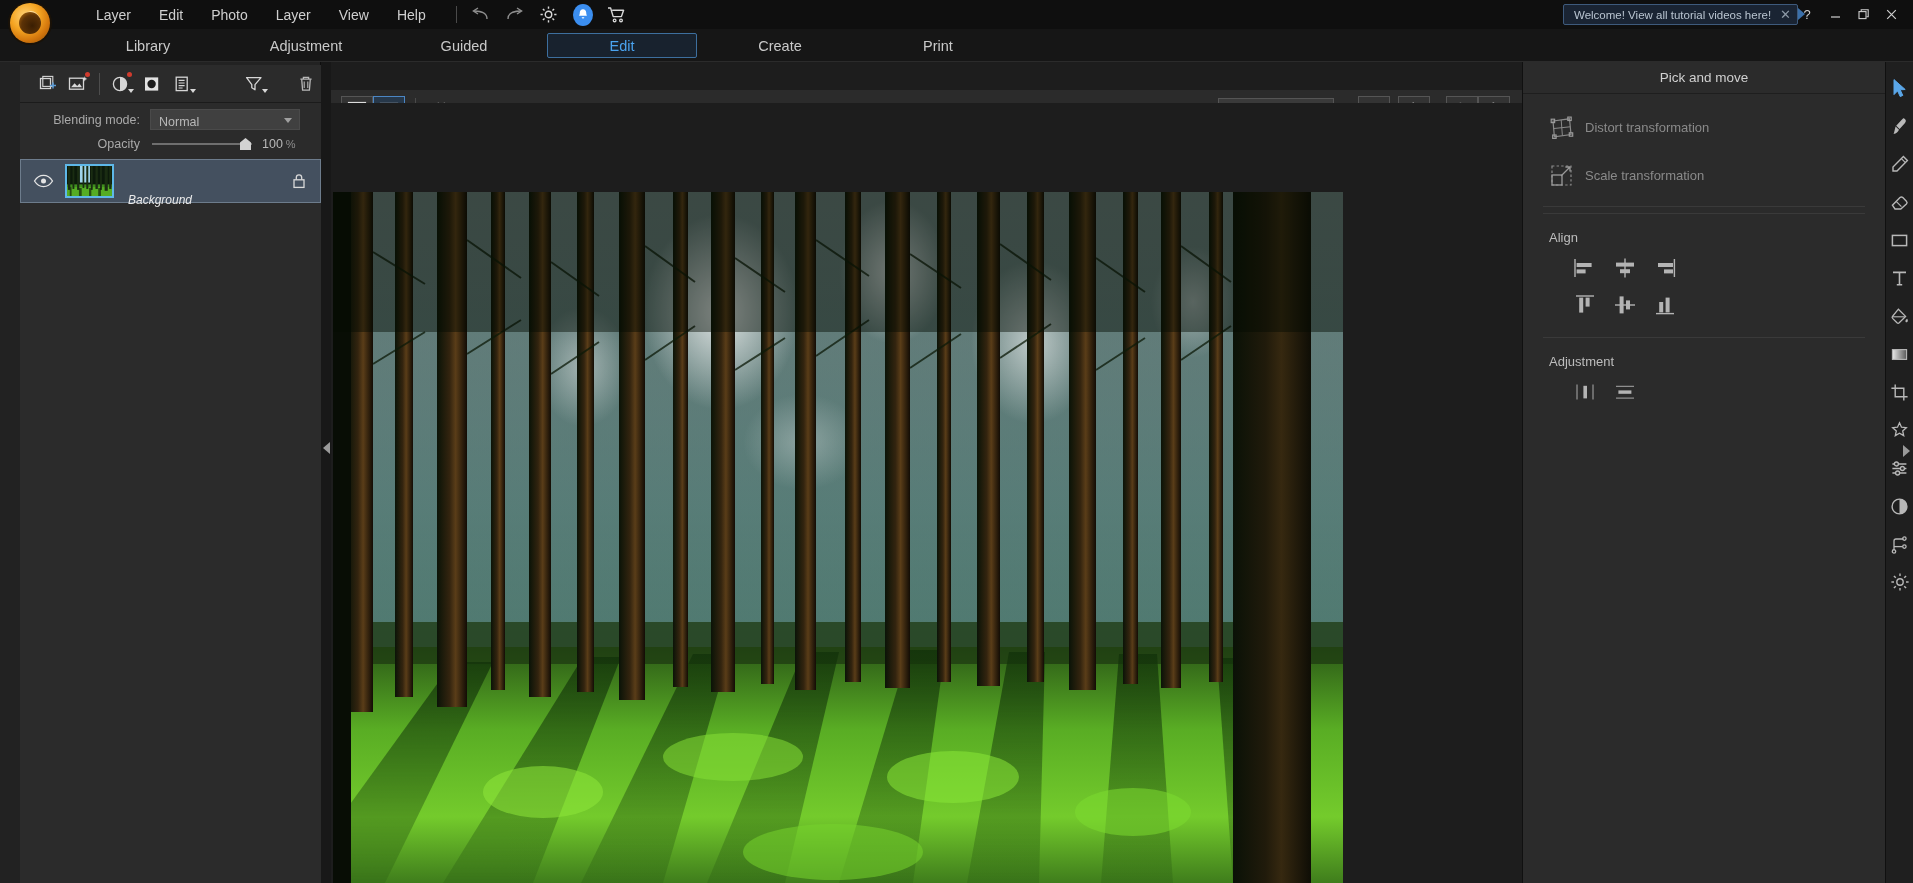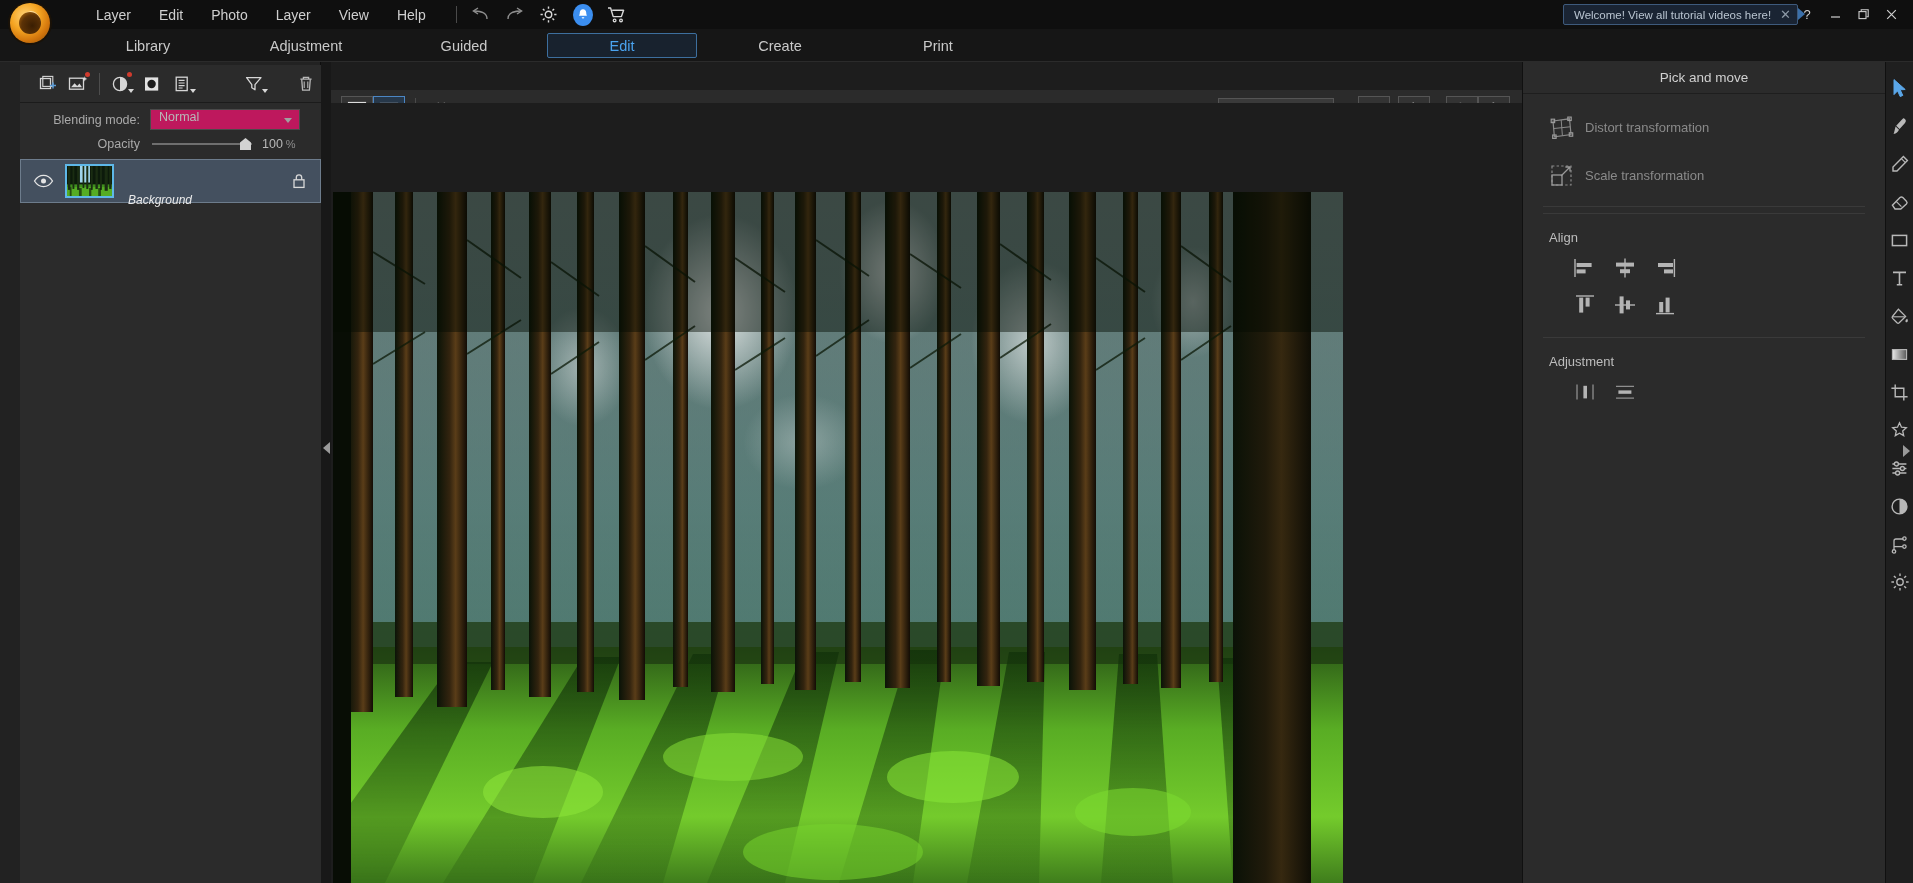--- a/index.html
+++ b/index.html
@@ -107,22 +107,22 @@
   .reddot { position: absolute; right: 4px; top: 3px; width: 5px; height: 5px; border-radius: 50%; background: #d03b2e; }
   .caret { position: absolute; right: 2px; bottom: 6px; width: 0; height: 0;
     border-left: 3.5px solid transparent; border-right: 3.5px solid transparent; border-top: 4px solid #d8d8d8; }
 
   .blend-area {
     position: absolute; left: 20px; top: 41px; width: 301px; height: 56px; background: #2b2b2b;
   }
   .blend-row { position: absolute; left: 0; top: 6px; width: 301px; display: flex; align-items: center; }
   .blend-label { width: 120px; text-align: right; font-size: 12.5px; color: #a9a9a9; }
   .blend-select {
-    margin-left: 10px; width: 150px; height: 21px; background: #be185d; border: 1px solid #4a4a4a;
-    font-size: 12.5px; color: #b8b8b8; display: flex; align-items: flex-start; padding: 0 8px; position: relative;
+    margin-left: 10px; width: 150px; height: 21px; background: #404040; border: 1px solid #4a4a4a;
+    font-size: 12.5px; color: #b8b8b8; display: flex; align-items: flex-end; padding: 0 8px; position: relative;
   }
   .blend-select .dd {
     position: absolute; right: 7px; top: 8px; width: 0; height: 0;
     border-left: 4px solid transparent; border-right: 4px solid transparent; border-top: 5px solid #a0a0a0;
   }
   .op-row { position: absolute; left: 0; top: 34px; width: 301px; display: flex; align-items: center; }
   .op-label { width: 120px; text-align: right; font-size: 12.5px; color: #a9a9a9; }
   .slider { margin-left: 12px; width: 100px; height: 14px; position: relative; }
   .slider-track { position: absolute; left: 0; top: 6px; width: 100px; height: 2px; background: #6f6f6f; }
   .slider-thumb {

